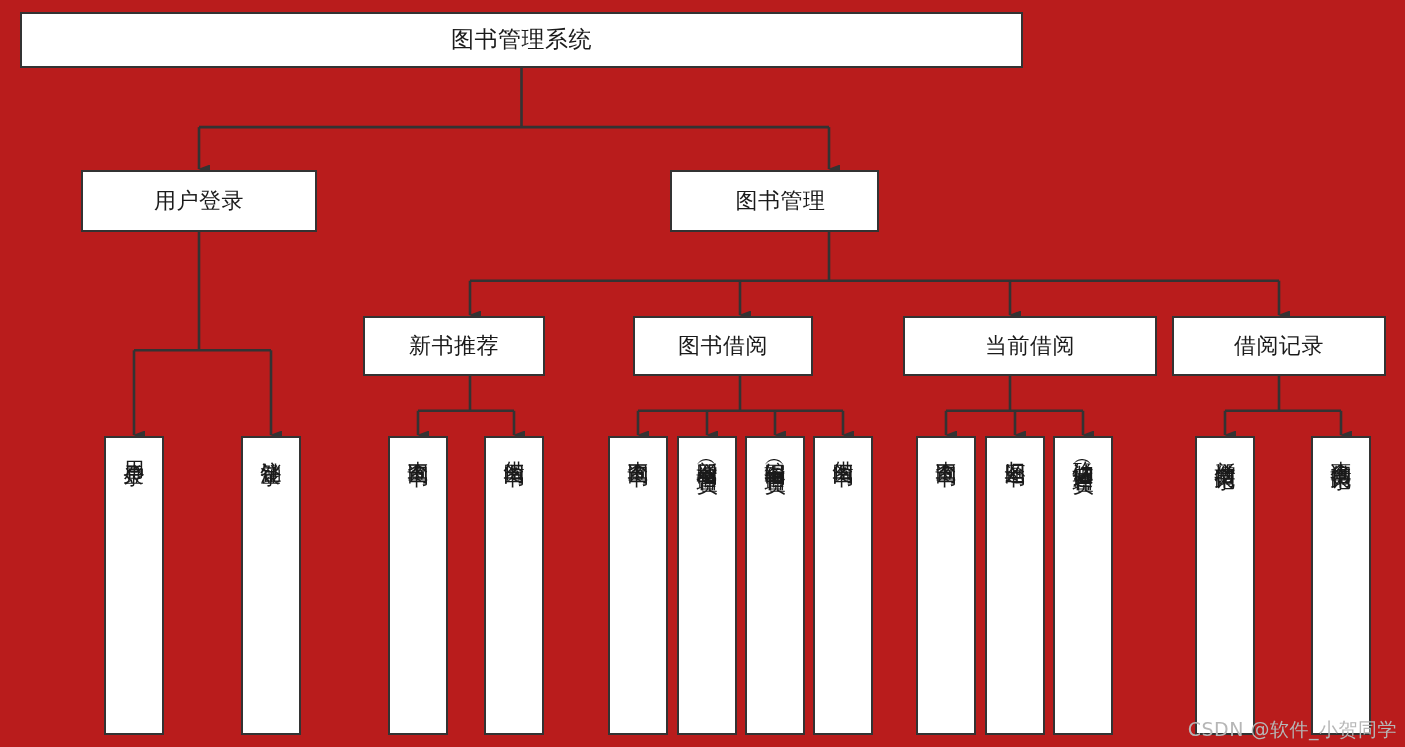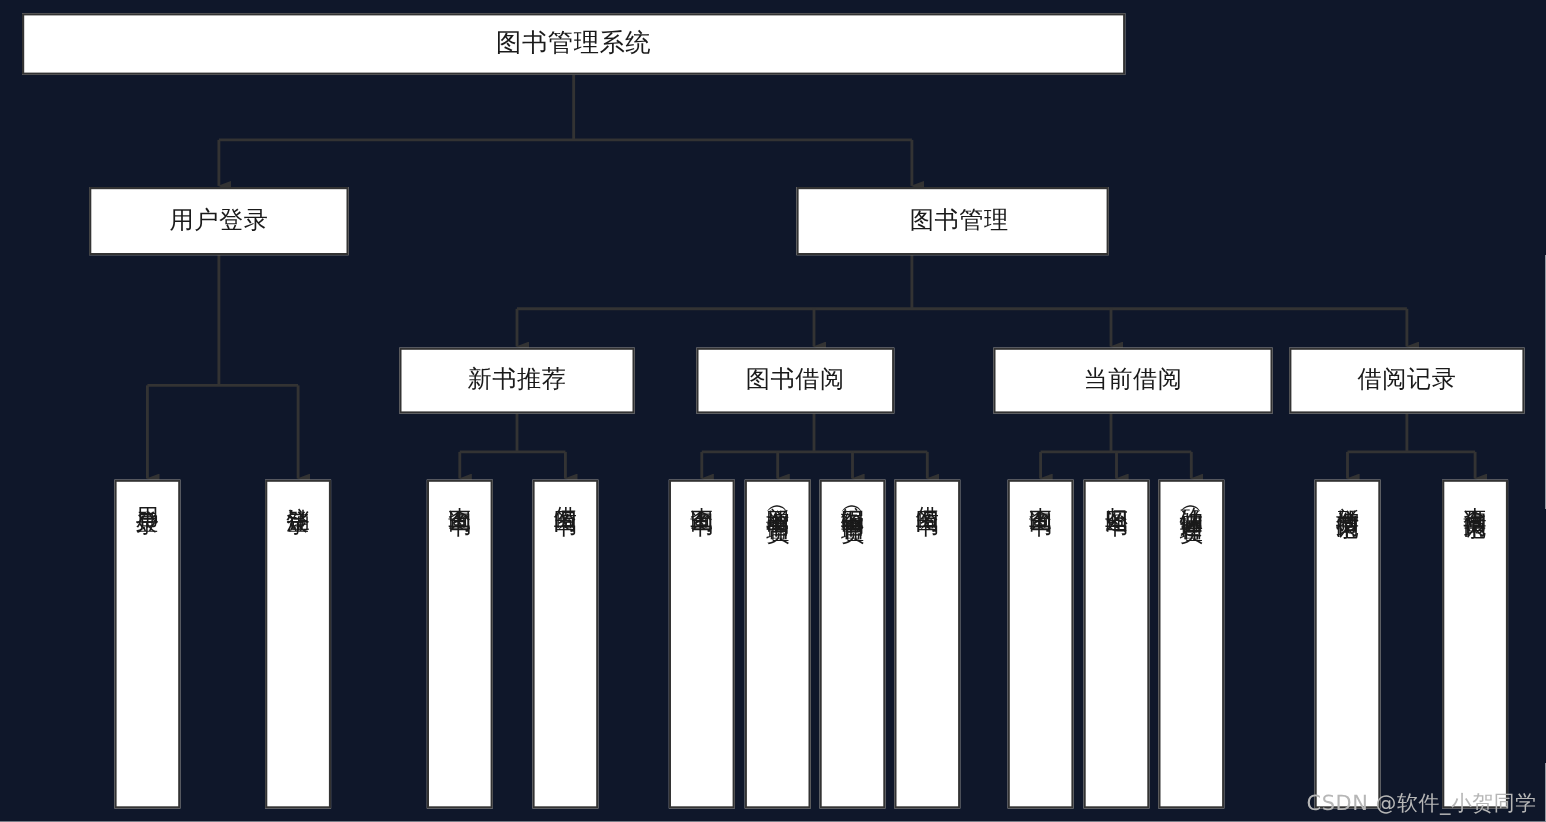--- a/index.html
+++ b/index.html
@@ -8,21 +8,21 @@
     padding: 0;
     background: #ffffff;
   }
   body {
     font-family: "DejaVu Sans", "Liberation Sans", sans-serif;
   }
   #diagram-root {
     position: relative;
     width: 1405px;
     height: 747px;
-    background: #0f172a;
+    background: #b91c1c;
     overflow: hidden;
   }
   #edge-layer {
     position: absolute;
     left: 0;
     top: 0;
     width: 1405px;
     height: 747px;
     pointer-events: none;
   }
@@ -125,24 +125,24 @@
       </g>
   </svg>
 
   <div id="nodes-layer">
       <div class="node horiz root" style="left: 20px; top: 12px; width: 1003px; height: 56px;">
         <span class="label">图书管理系统</span>
       </div>
       <div class="node horiz" style="left: 81px; top: 170px; width: 236px; height: 62px;">
         <span class="label">用户登录</span>
       </div>
-      <div class="node horiz" style="left: 724px; top: 170px; width: 284px; height: 62px; padding-left: 12px;">
+      <div class="node horiz" style="left: 670px; top: 170px; width: 209px; height: 62px; padding-left: 12px;">
         <span class="label">图书管理</span>
       </div>
-      <div class="node horiz" style="left: 363px; top: 316px; width: 214px; height: 60px;">
+      <div class="node horiz" style="left: 363px; top: 316px; width: 182px; height: 60px;">
         <span class="label">新书推荐</span>
       </div>
       <div class="node horiz" style="left: 633px; top: 316px; width: 180px; height: 60px;">
         <span class="label">图书借阅</span>
       </div>
       <div class="node horiz" style="left: 903px; top: 316px; width: 254px; height: 60px;">
         <span class="label">当前借阅</span>
       </div>
       <div class="node horiz" style="left: 1172px; top: 316px; width: 214px; height: 60px;">
         <span class="label">借阅记录</span>

